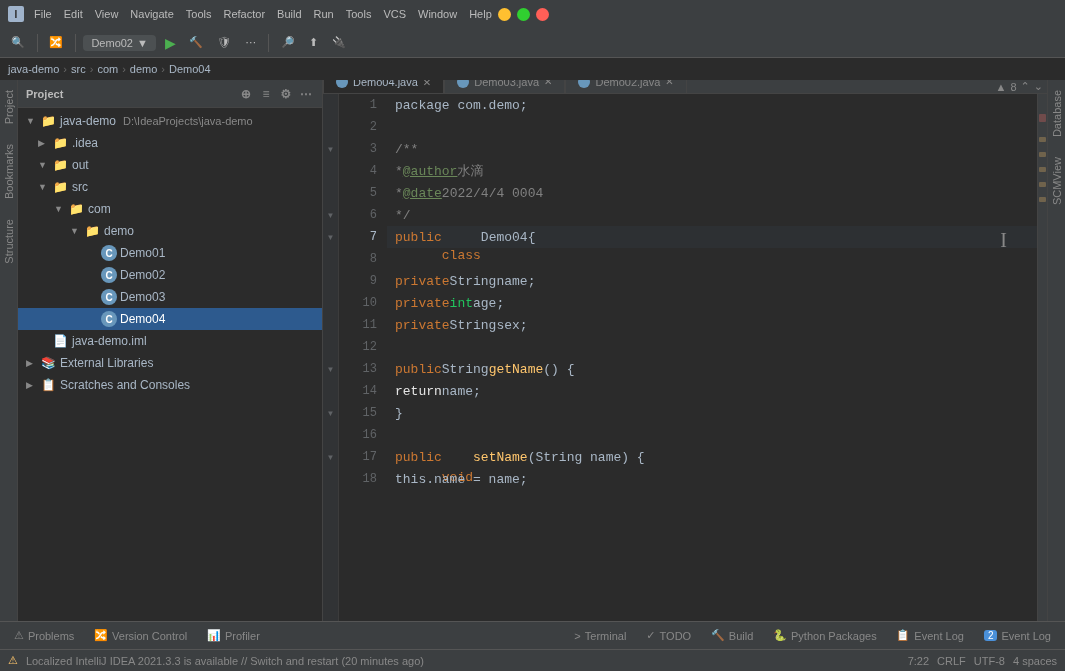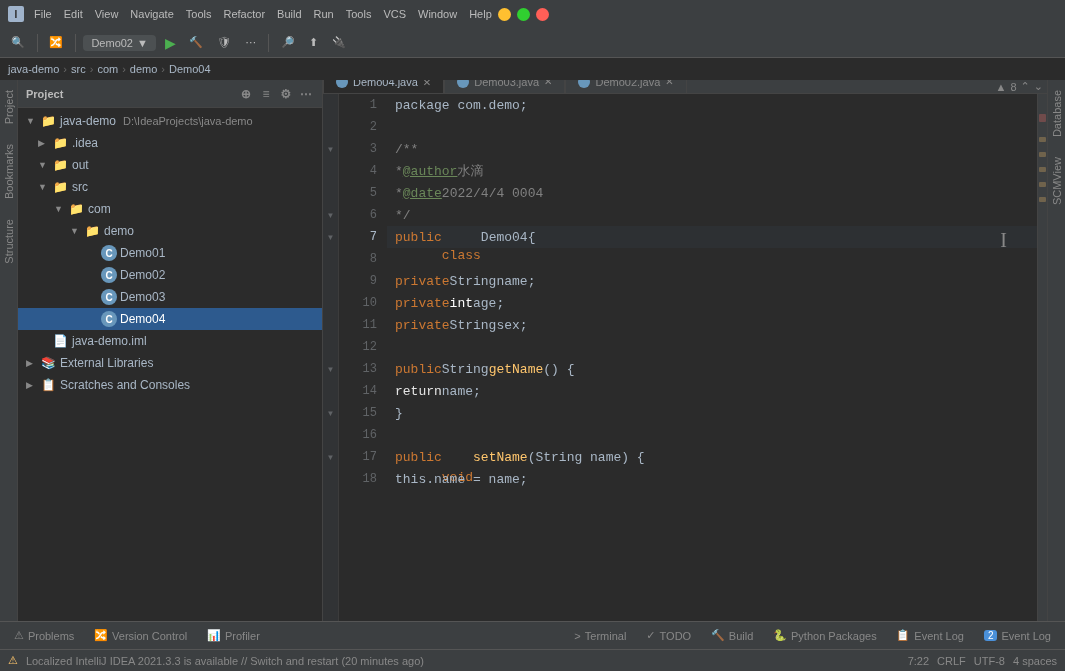--- a/index.html
+++ b/index.html
@@ -596,21 +596,21 @@
             <div class="code-line" style="font-family: &quot;Courier New&quot;, monospace; font-size: 13px;"></div>
             <div class="code-line" style="font-family: &quot;Courier New&quot;, monospace; font-size: 13px;">
               <span style="color: rgb(169, 183, 198);">    </span>
               <span style="color: rgb(204, 120, 50);">private </span>
               <span style="color: rgb(169, 183, 198);">String</span>
               <span style="color: rgb(169, 183, 198);"> name;</span>
             </div>
             <div class="code-line" style="font-family: &quot;Courier New&quot;, monospace; font-size: 13px;">
               <span style="color: rgb(169, 183, 198);">    </span>
               <span style="color: rgb(204, 120, 50);">private </span>
-              <span style="color: #ffffff; font-family: Liberation Mono, monospace;">int</span>
+              <span style="color: #22c55e; font-family: Liberation Mono, monospace;">int</span>
               <span style="color: rgb(169, 183, 198);"> age;</span>
             </div>
             <div class="code-line" style="font-family: &quot;Courier New&quot;, monospace; font-size: 13px;">
               <span style="color: rgb(169, 183, 198);">    </span>
               <span style="color: rgb(204, 120, 50);">private </span>
               <span style="color: rgb(169, 183, 198);">String</span>
               <span style="color: rgb(169, 183, 198);"> sex;</span>
             </div>
             <div class="code-line" style="font-family: &quot;Courier New&quot;, monospace; font-size: 13px;"></div>
             <div class="code-line" style="font-family: &quot;Courier New&quot;, monospace; font-size: 13px;">

